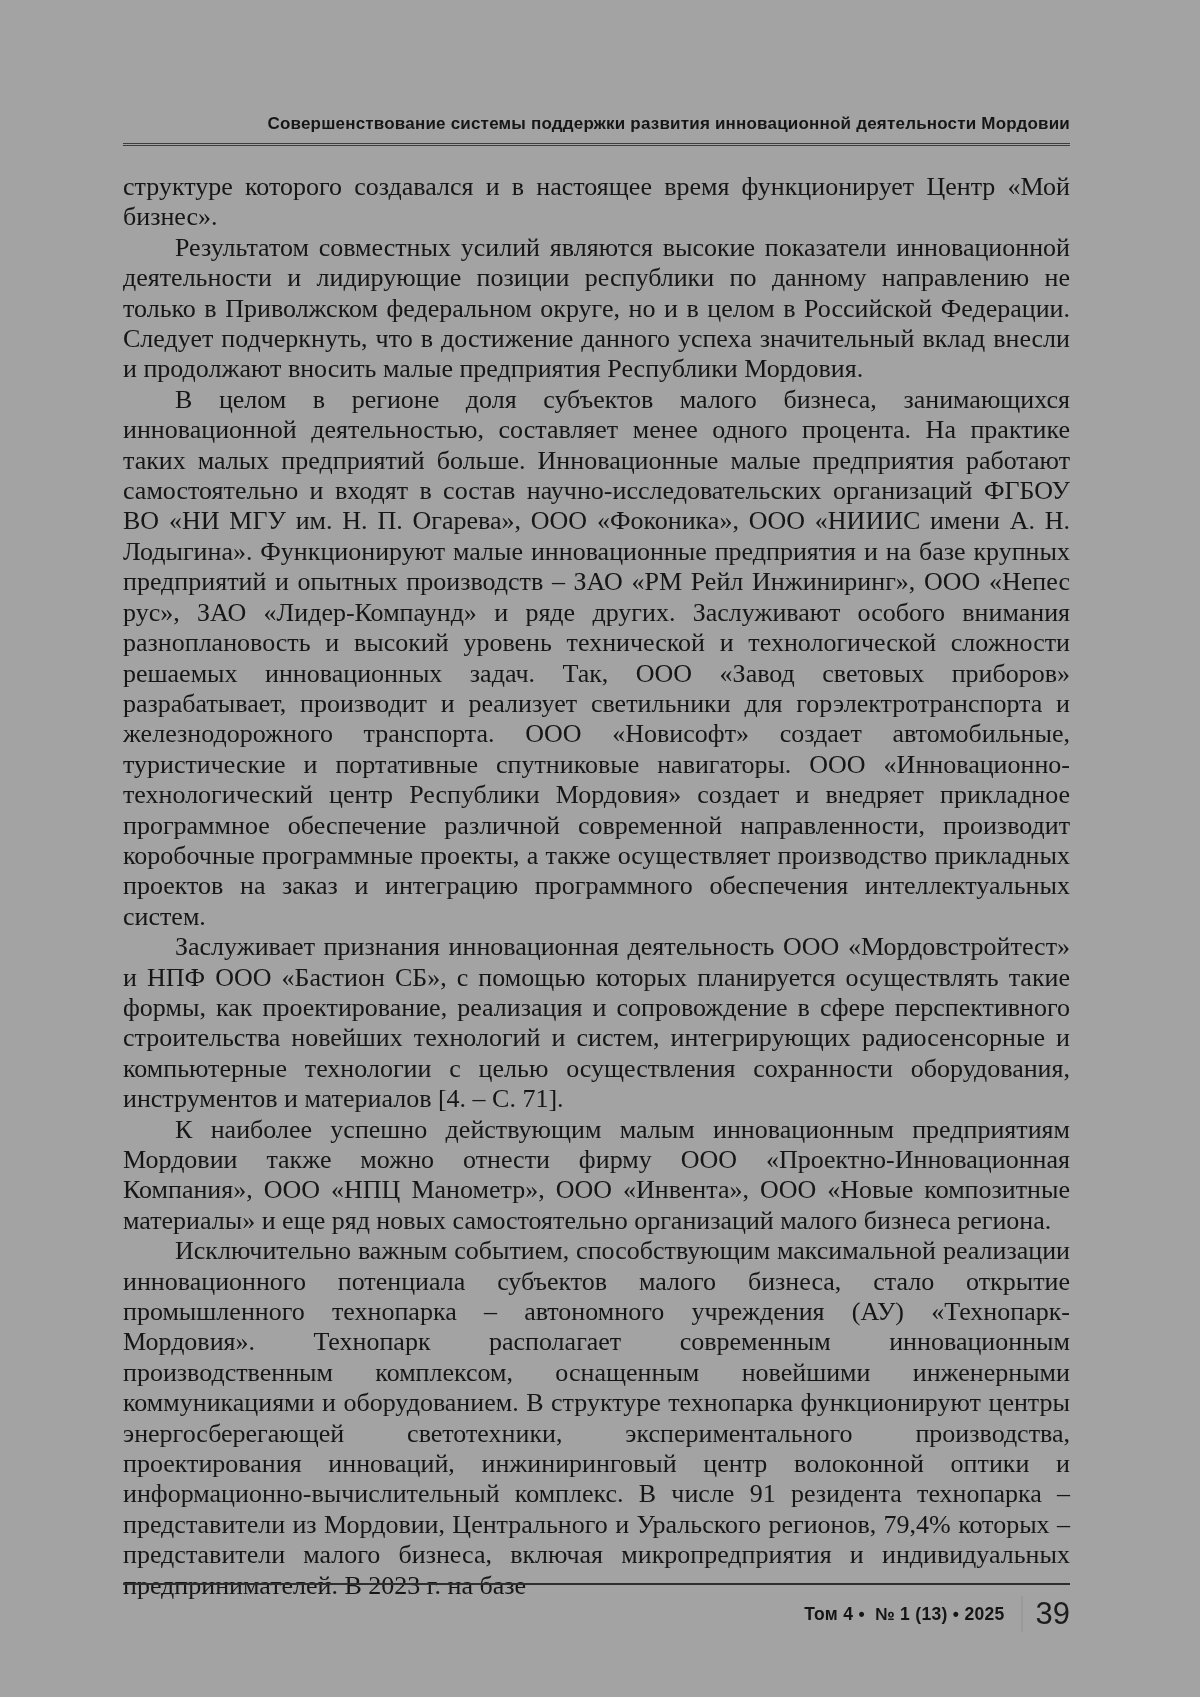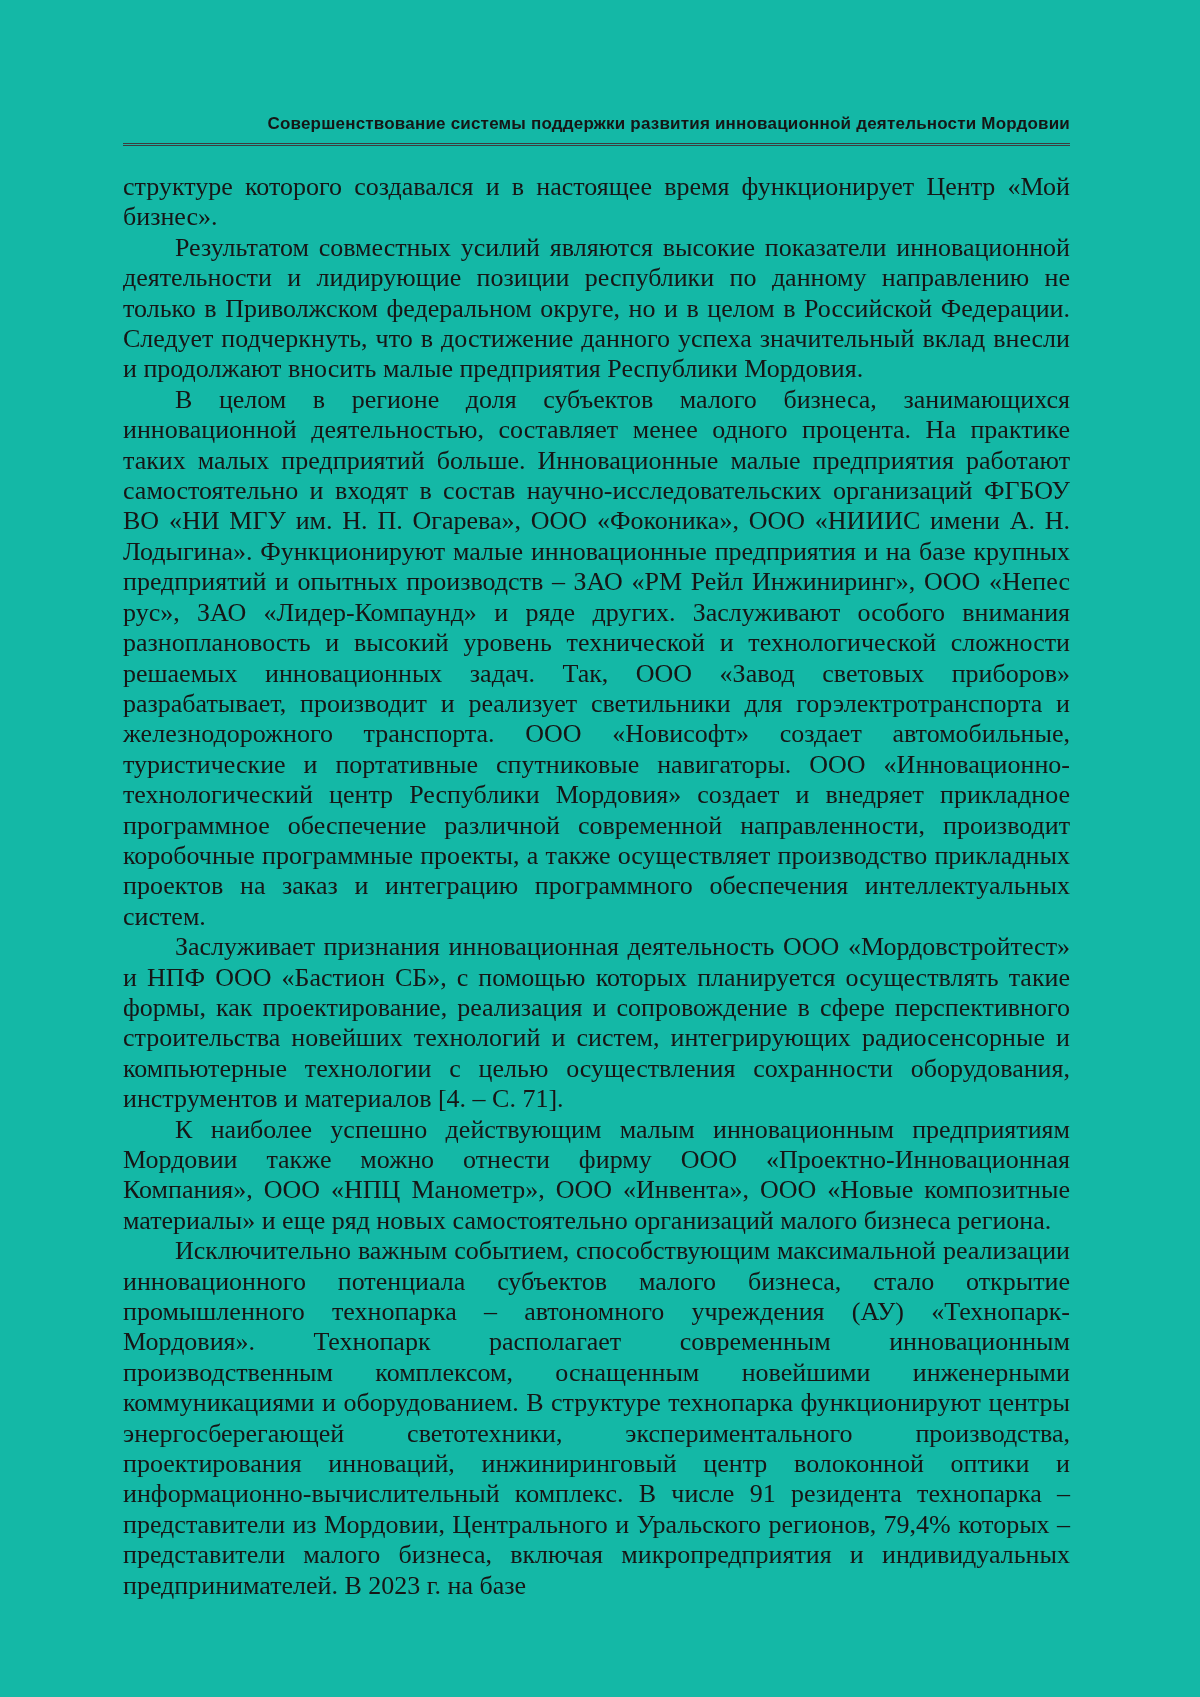--- a/index.html
+++ b/index.html
@@ -1,21 +1,21 @@
 <!DOCTYPE html>
 <html lang="ru"><head>
 <meta charset="utf-8">
 <style>
   * { margin: 0; padding: 0; box-sizing: border-box; }
   html, body { background: #ffffff; }
   .page {
     position: relative;
     width: 1200px;
     height: 1697px;
-    background: #14b8a6;
+    background: #a3a3a3;
     font-family: "Liberation Serif", serif;
     color: #141414;
     overflow: hidden;
   }
   .running-head {
     position: absolute;
     top: 114px;
     left: 123px;
     width: 947px;
     text-align: right;
@@ -77,14 +77,18 @@
 
   <div class="body-text">
     <p class="no-indent">структуре которого создавался и в настоящее время функционирует Центр «Мой бизнес».</p>
     <p>Результатом совместных усилий являются высокие показатели инновационной деятельности и лидирующие позиции республики по данному направлению не только в Приволжском федеральном округе, но и в целом в Российской Федерации. Следует подчеркнуть, что в достижение данного успеха значительный вклад внесли и продолжают вносить малые предприятия Республики Мордовия.</p>
     <p>В целом в регионе доля субъектов малого бизнеса, занимающихся инновационной деятельностью, составляет менее одного процента. На практике таких малых предприятий больше. Инновационные малые предприятия работают самостоятельно и входят в состав научно-исследовательских организаций ФГБОУ ВО «НИ МГУ им. Н. П. Огарева», ООО «Фоконика», ООО «НИИИС имени А. Н. Лодыгина». Функционируют малые инновационные предприятия и на базе крупных предприятий и опытных производств – ЗАО «РМ Рейл Инжиниринг», ООО «Непес рус», ЗАО «Лидер-Компаунд» и ряде других. Заслуживают особого внимания разноплановость и высокий уровень технической и технологической сложности решаемых инновационных задач. Так, ООО «Завод световых приборов» разрабатывает, производит и реализует светильники для горэлектротранспорта и железнодорожного транспорта. ООО «Новисофт» создает автомобильные, туристические и портативные спутниковые навигаторы. ООО «Инновационно-технологический центр Республики Мордовия» создает и внедряет прикладное программное обеспечение различной современной направленности, производит коробочные программные проекты, а также осуществляет производство прикладных проектов на заказ и интеграцию программного обеспечения интеллектуальных систем.</p>
     <p>Заслуживает признания инновационная деятельность ООО «Мордовстройтест» и НПФ ООО «Бастион СБ», с помощью которых планируется осуществлять такие формы, как проектирование, реализация и сопровождение в сфере перспективного строительства новейших технологий и систем, интегрирующих радиосенсорные и компьютерные технологии с целью осуществления сохранности оборудования, инструментов и материалов [4. – С. 71].</p>
     <p>К наиболее успешно действующим малым инновационным предприятиям Мордовии также можно отнести фирму ООО «Проектно-Инновационная Компания», ООО «НПЦ Манометр», ООО «Инвента», ООО «Новые композитные материалы» и еще ряд новых самостоятельно организаций малого бизнеса региона.</p>
     <p>Исключительно важным событием, способствующим максимальной реализации инновационного потенциала субъектов малого бизнеса, стало открытие промышленного технопарка – автономного учреждения (АУ) «Технопарк-Мордовия». Технопарк располагает современным инновационным производственным комплексом, оснащенным новейшими инженерными коммуникациями и оборудованием. В структуре технопарка функционируют центры энергосберегающей светотехники, экспериментального производства, проектирования инноваций, инжиниринговый центр волоконной оптики и информационно-вычислительный комплекс. В числе 91 резидента технопарка – представители из Мордовии, Центрального и Уральского регионов, 79,4% которых – представители малого бизнеса, включая микропредприятия и индивидуальных предпринимателей. В 2023 г. на базе</p>
   </div>
 
+  <div class="footer">
+    <span class="journal-info">Том 4 •  № 1 (13) • 2025</span>
+    <span class="page-number">39</span>
+  </div>
 
 </div>
 
 </body></html>

